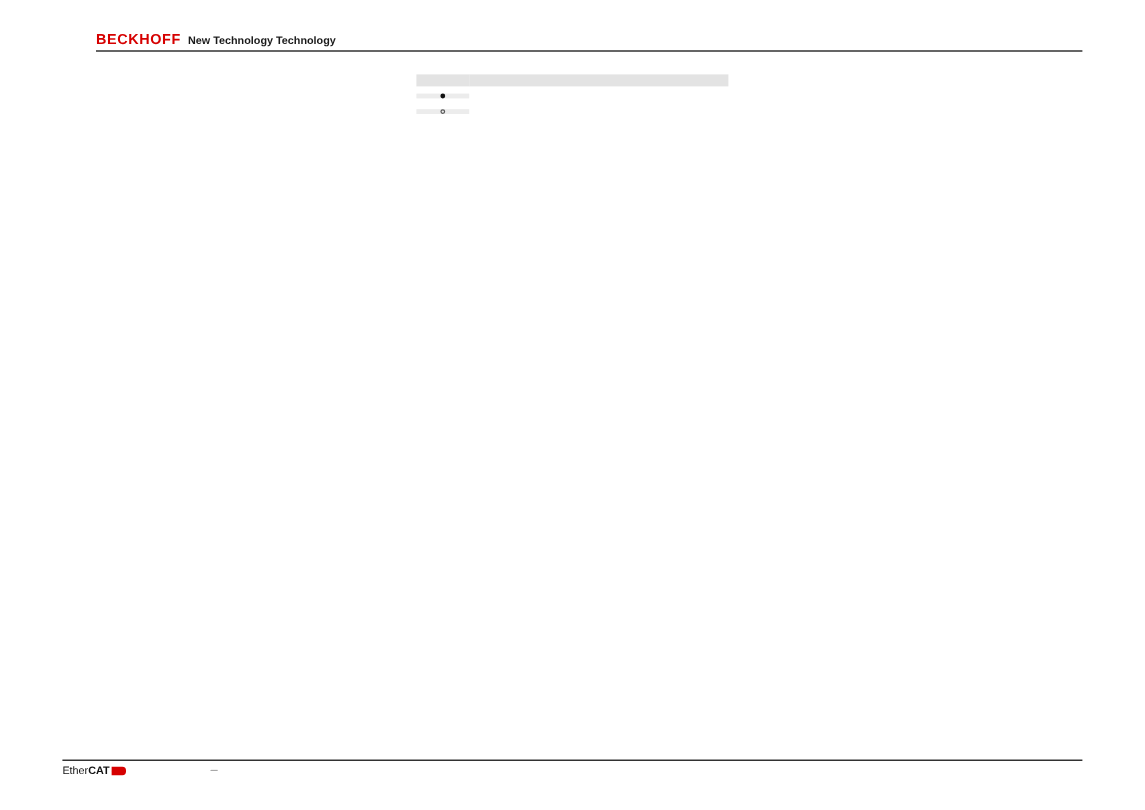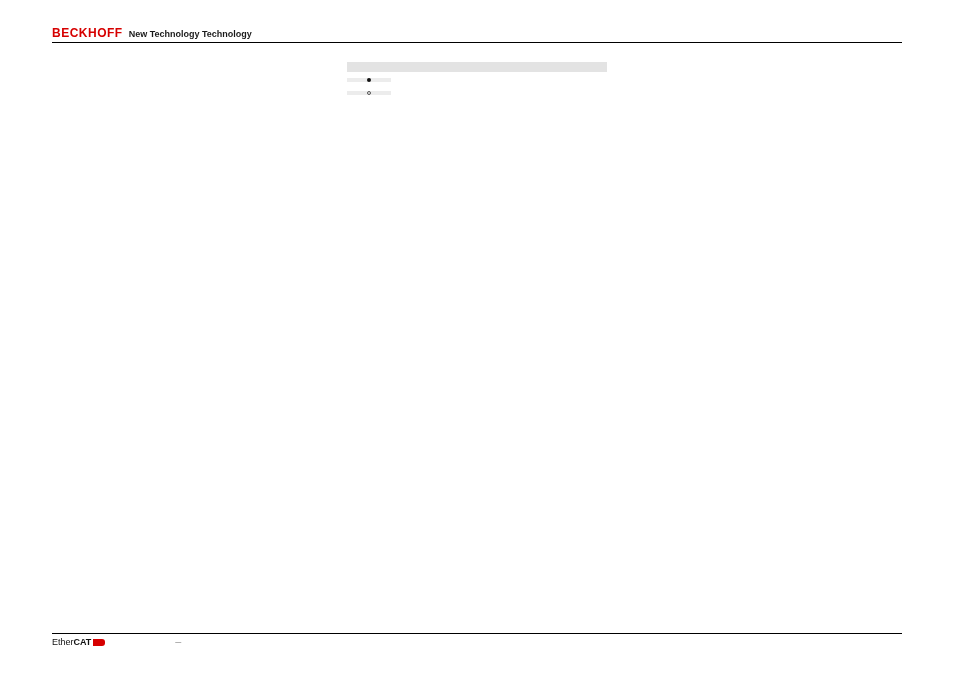--- a/index.html
+++ b/index.html
@@ -16,20 +16,21 @@
     top: 26px;
     left: 52px;
     right: 52px;
     bottom: 28px;
   }
   .header-row {
     display: flex;
     align-items: baseline;
     border-bottom: 1px solid #000;
     padding-bottom: 2px;
+    margin-left: 28px;
   }
   .brand {
     color: #d60000;
     font-weight: 900;
     font-size: 12px;
     letter-spacing: 0.5px;
     margin-right: 6px;
   }
   .tagline {
     color: #1a1a1a;

